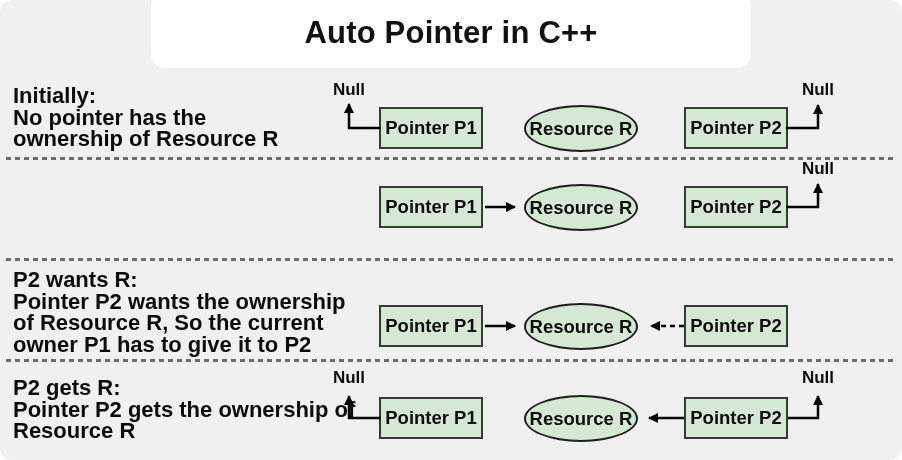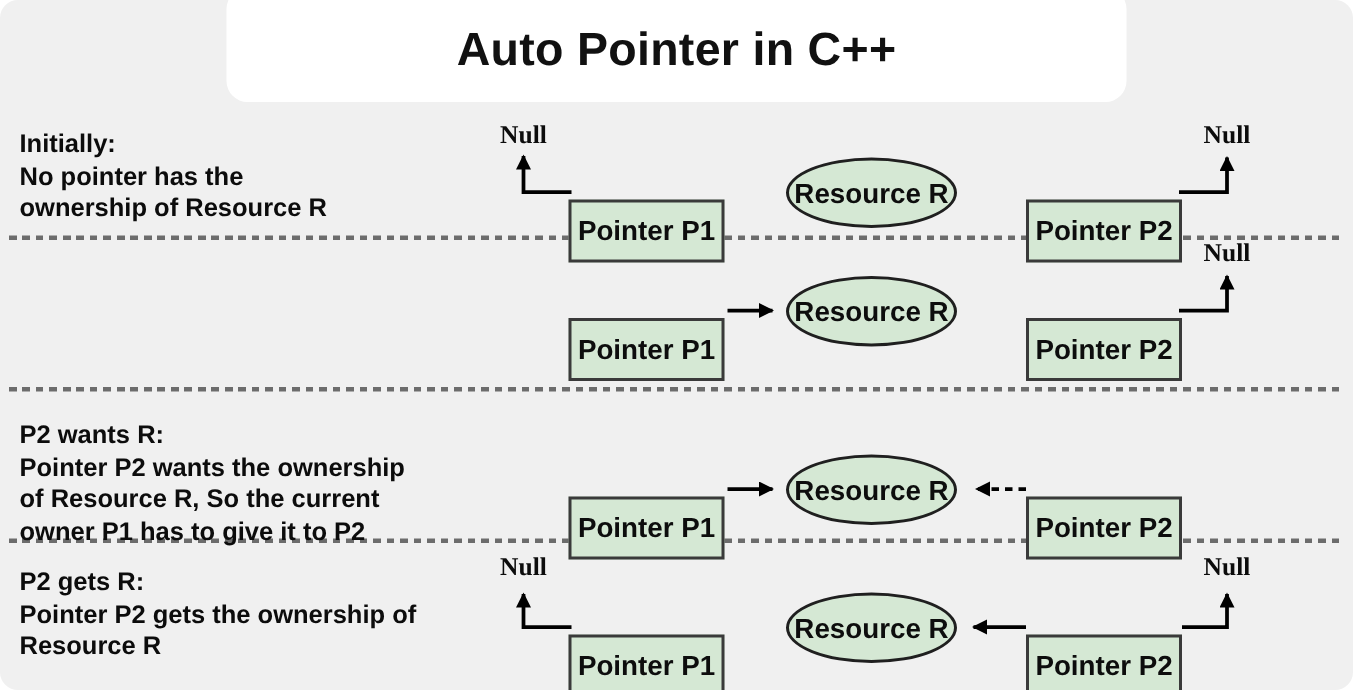--- a/index.html
+++ b/index.html
@@ -9,63 +9,63 @@
     background:var(--background,#f0f0f0);color:var(--text,#0d0d0d);border-radius:12px;
   }
   .title-card{
     position:absolute;left:151px;top:-8px;width:600px;height:76px;
     background:var(--title-bg,#ffffff);border-radius:14px;
     display:flex;align-items:center;justify-content:center;
     padding-top:6px;box-sizing:border-box;
   }
   .title-text{font-size:31px;font-weight:700;letter-spacing:.2px;color:#111;}
   .caption{
-    position:absolute;left:13px;font-size:17px;font-weight:700;
+    position:absolute;left:13px;font-size:22px;font-weight:700;
     line-height:21.5px;white-space:pre-line;color:#0c0c0c;
   }
   .sep{
     position:absolute;left:6px;right:6px;height:3px;
     background:repeating-linear-gradient(90deg,var(--separator,#6c6c6c) 0 5px,transparent 5px 9px);
   }
   .box{
     position:absolute;width:104px;height:42px;box-sizing:border-box;
     background:var(--node-fill,#d5e8d4);border:2px solid var(--box-border,#3a3a3a);
     display:flex;align-items:center;justify-content:center;
-    font-size:18.5px;font-weight:700;color:#0d0d0d;margin-top:26px;
+    font-size:18.5px;font-weight:700;color:#0d0d0d;
   }
   .ellipse{
     position:absolute;width:114px;height:47px;box-sizing:border-box;
     background:var(--node-fill,#d5e8d4);border:2px solid var(--ellipse-border,#1f1f1f);
     border-radius:50%;
     display:flex;align-items:center;justify-content:center;
     font-size:18.5px;font-weight:700;color:#0d0d0d;
   }
   .nulltag{
     position:absolute;width:44px;text-align:center;
-    font-size:17px;font-weight:700;color:#0c0c0c;font-family:Liberation Serif, serif;
+    font-size:17px;font-weight:700;color:#0c0c0c;
   }
   .arrow-layer{position:absolute;left:0;top:0;pointer-events:none;}
 </style>
 </head>
 <body>
 
 <div class="stage">
 
   <div class="title-card">
     <div class="title-text">Auto Pointer in C++</div>
   </div>
 
   <div class="sep" style="top:157px"></div>
   <div class="sep" style="top:258px"></div>
   <div class="sep" style="top:359px"></div>
 
   <div class="caption" style="top:85px">Initially:
 No pointer has the
 ownership of Resource R</div>
-  <div class="caption" style="top:279px">P2 wants R:
+  <div class="caption" style="top:269px">P2 wants R:
 Pointer P2 wants the ownership
 of Resource R, So the current
 owner P1 has to give it to P2</div>
   <div class="caption" style="top:377px">P2 gets R:
 Pointer P2 gets the ownership of
 Resource R</div>
 
   <div class="nulltag" style="left:327px;top:80px">Null</div>
   <div class="box" style="left:379px;top:107px">Pointer P1</div>
   <div class="ellipse" style="left:524px;top:105px">Resource R</div>

